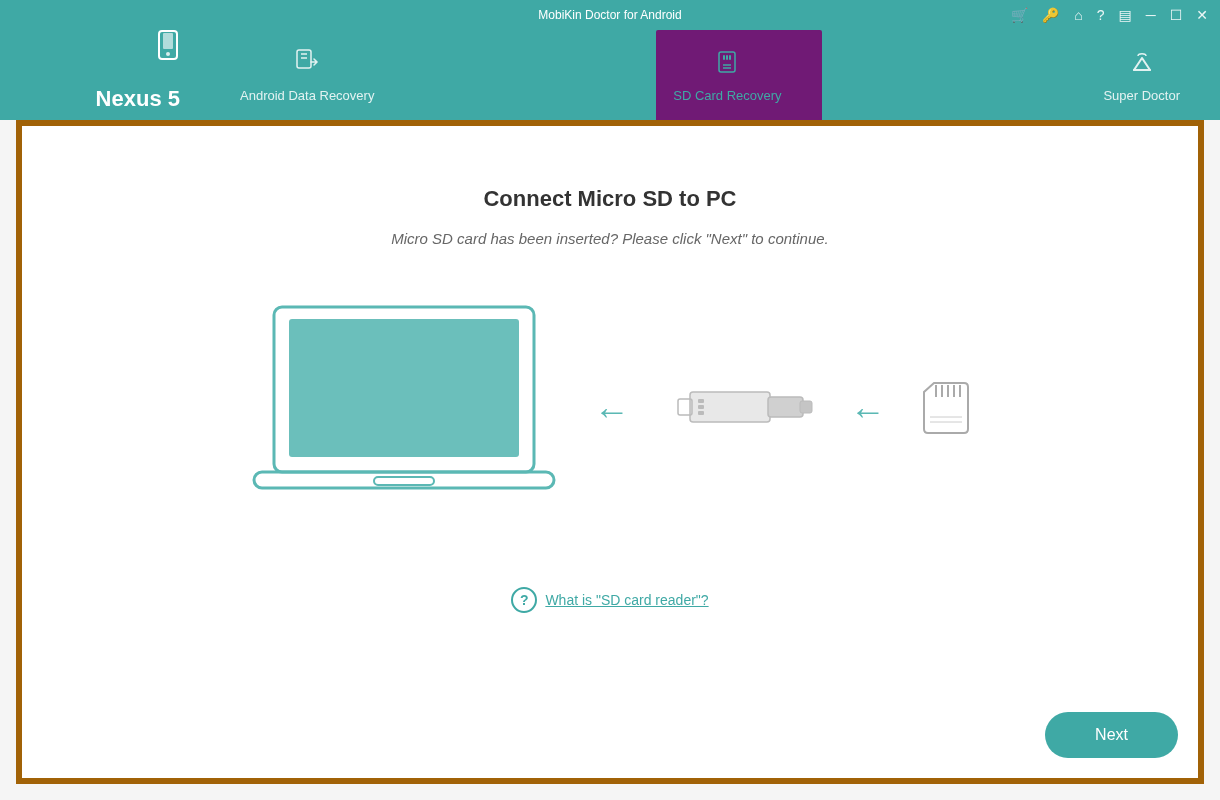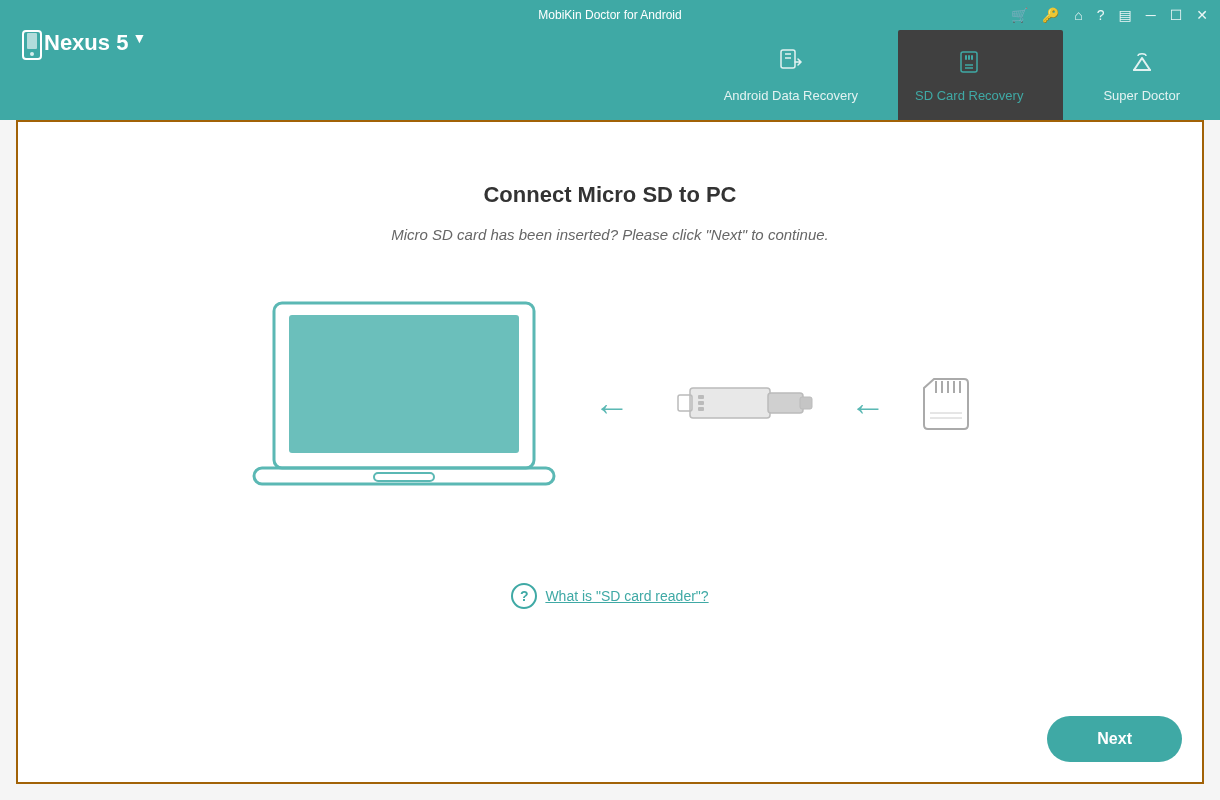--- a/index.html
+++ b/index.html
@@ -41,60 +41,61 @@
     
     .top-nav {
       background: #3fa9a5;
       height: 90px;
       display: flex;
       align-items: stretch;
       padding: 0 0;
     }
     .device-section {
       display: flex;
-      align-items: flex-start;
+      align-items: flex-end;
       padding: 0 20px;
-      gap: 0;
+      gap: 20px;
       color: white;
       min-width: 200px;
+      flex-direction: column;
     }
     .device-icon {
       font-size: 22px;
       color: white;
     }
     .device-name {
       font-size: 22px;
       font-weight: 600;
       color: white;
     }
     .dropdown-arrow {
       font-size: 14px;
       color: white;
       margin-left: 4px;
     }
     .nav-tabs {
       display: flex;
       align-items: stretch;
       flex: 1;
-      justify-content: flex-end;
+      justify-content: space-between;
     }
     .nav-tab {
       display: flex;
       flex-direction: column;
       align-items: center;
       justify-content: center;
       padding: 0 40px;
       color: white;
       cursor: pointer;
       gap: 6px;
       font-size: 14px;
       opacity: 0.85;
     }
     .nav-tab.active {
-      background: #404040;
+      background: #701a75;
       color: #3fa9a5;
       opacity: 1;
       border-radius: 2px 2px 0 0;
       padding-left: 17px;
     }
     .nav-tab-icon {
       font-size: 24px;
     }
     .nav-tab-label {
       font-size: 13px;
@@ -104,21 +105,21 @@
     
     .main-content {
       background: white;
       margin: 0 16px 16px 16px;
       flex: 1;
       height: calc(800px - 30px - 90px - 16px);
       display: flex;
       flex-direction: column;
       align-items: center;
       position: relative;
-      border: 2px solid #a16207;
+      border: 6px solid #a16207;
     }
 
     .content-title {
       margin-top: 60px;
       font-size: 22px;
       font-weight: 700;
       color: #333;
     }
     .content-subtitle {
       margin-top: 18px;
@@ -179,21 +180,21 @@
     .next-button {
       position: absolute;
       bottom: 20px;
       right: 20px;
       background: #3fa9a5;
       color: white;
       border: none;
       border-radius: 25px;
       padding: 14px 50px;
       font-size: 16px;
-      font-weight: 700;
+      font-weight: 400;
       cursor: pointer;
     }
 
     
     .wc-icon {
       color: white;
       font-size: 15px;
       cursor: pointer;
       opacity: 0.9;
     }

